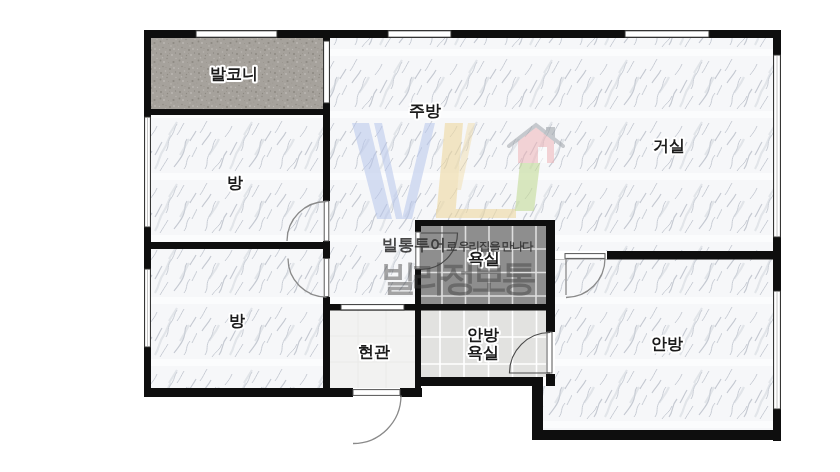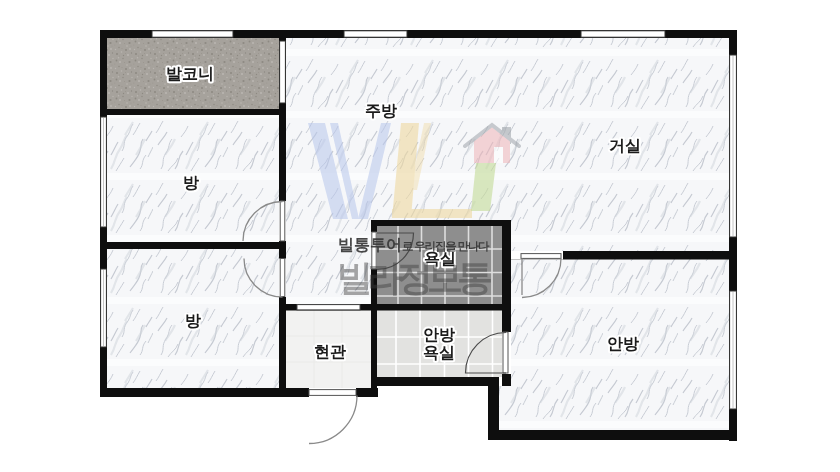--- a/index.html
+++ b/index.html
@@ -1,17 +1,17 @@
 <!DOCTYPE html>
 <html><head>
 <meta charset="utf-8">
 <style>
   html,body{margin:0;padding:0;background:#ffffff;}
   #plan{position:relative;width:776px;height:472px;background:#ffffff;overflow:hidden;
-        font-family:"Liberation Sans", sans-serif;}
+        font-family:"Liberation Sans", sans-serif;margin-left:44px;}
 </style>
 </head>
 <body>
 <div id="plan">
 <svg width="840" height="472" viewBox="0 0 840 472" xmlns="http://www.w3.org/2000/svg">
 <defs>
 
   <pattern id="marble" width="75" height="62" patternUnits="userSpaceOnUse" patternTransform="translate(3,49)">
     <rect width="75" height="62" fill="#f6f7f9"></rect>
     <rect width="75" height="7" fill="#fbfcfd"></rect>

